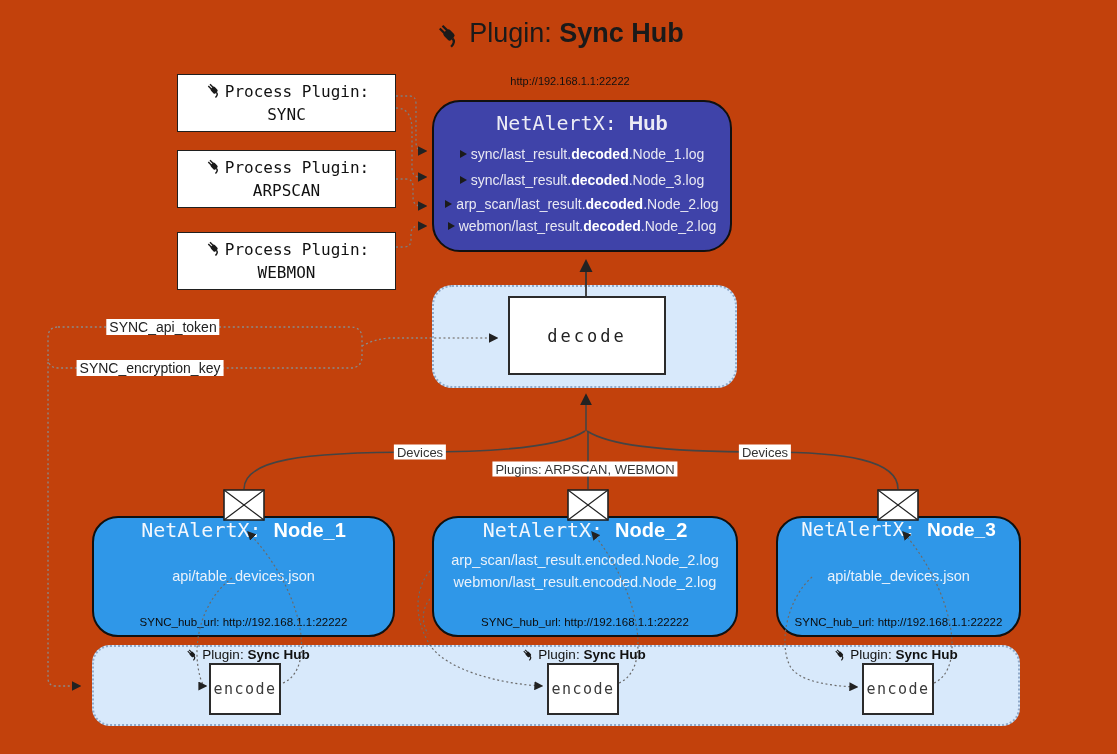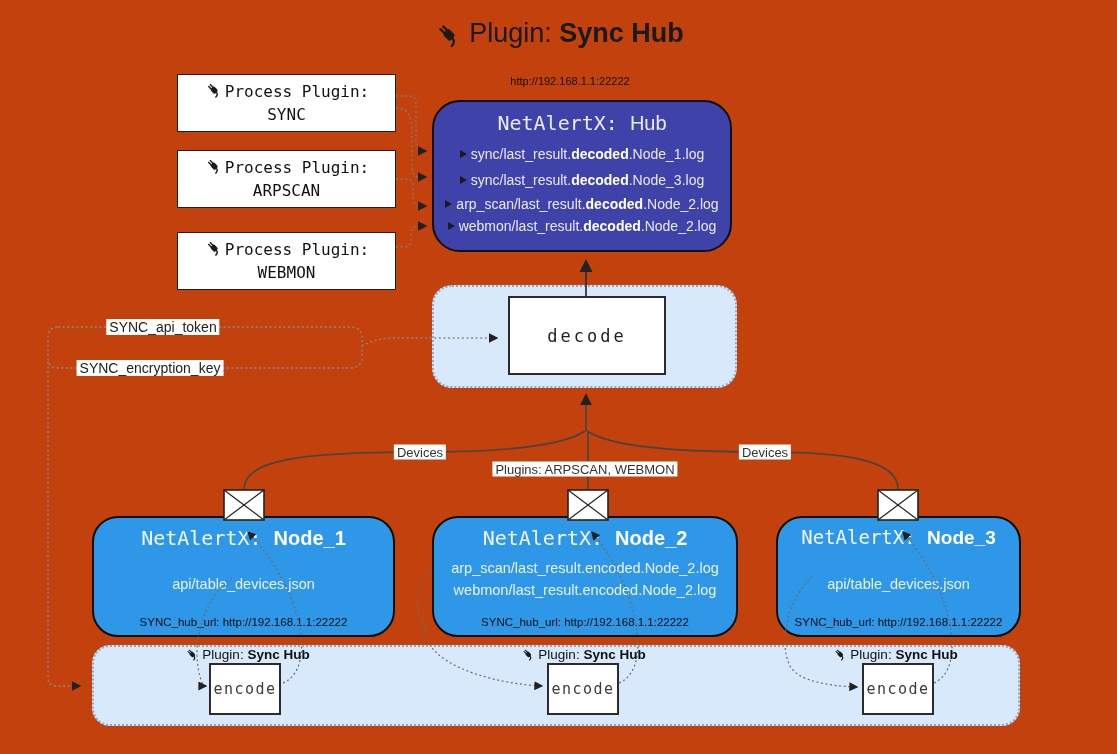--- a/index.html
+++ b/index.html
@@ -17,21 +17,21 @@
   .pbox { left:177px; width:219px; height:58px; background:#fff; border:1.6px solid #1f1f1f;
           font-family:"DejaVu Sans Mono", monospace; font-size:16px; color:#111;
           display:flex; flex-direction:column; align-items:center; justify-content:center; line-height:1.45; }
   .pbox .row { display:flex; align-items:flex-start; gap:2px; }
 
   
   .hub-url { left:420px; top:75px; width:300px; text-align:center; font-size:11px; color:#111; }
   .hub { left:432px; top:100px; width:300px; height:152px; background:#3F43A9; border:2px solid #101010;
          border-radius:28px; color:#ECECF5; padding-top:9px; }
   .hub-title { text-align:center; font-family:"DejaVu Sans Mono", monospace; font-size:20px; height:30px; }
-  .hub-title b { font-family:"Liberation Sans", sans-serif; font-weight:400; }
+  .hub-title b { font-family:"Liberation Sans", sans-serif; font-weight:700; }
   .hublines { display:flex; flex-direction:column; }
   .hubline { display:flex; align-items:center; justify-content:center; font-size:14px; height:26px; color:#E9E9F3; white-space:nowrap; }
   .hubline.tight { height:22px; }
   .hubline b { font-weight:700; color:#fff; }
   .tri { width:0; height:0; border-top:4.5px solid transparent; border-bottom:4.5px solid transparent;
          border-left:7px solid #1b1b1b; margin-right:4px; flex:0 0 auto; }
 
   
   .panel { background:#D8E9FB; border:2px dotted #8FA9C9; border-radius:20px; }
   .decode-panel { left:432px; top:285px; width:305px; height:103px; }
@@ -40,21 +40,21 @@
   .decode-box { left:508px; top:296px; width:158px; height:79px; font-size:17px; letter-spacing:3px; }
   .encode-box { width:72px; height:52px; font-size:15px; letter-spacing:1.5px; color:#3a3a3a; }
 
   
   .linelabel { background:#fff; padding:0 3px; white-space:nowrap; transform:translate(-50%,-50%); z-index:6; }
   .secret { font-size:14px; color:#222; }
   .edgelbl { font-size:13px; color:#333; }
 
   
   .node { background:#2F97E8; border:2px solid #101010; border-radius:26px; top:516px; height:121px;
-          color:#F2F7FD; padding-top:8px; }
+          color:#F2F7FD; padding-top:0; }
   .node-title { text-align:center; font-family:"DejaVu Sans Mono", monospace; font-size:20px; height:28px; white-space:nowrap; }
   .node-title b { font-family:"Liberation Sans", sans-serif; font-weight:700; color:#fff; }
   .node-line { text-align:center; font-size:14.5px; color:#EAF2FB; white-space:nowrap; }
   .node1-line, .node3-line { margin-top:22px; }
   .node2-line { margin-top:6px; }
   .huburl-line { position:absolute; left:0; bottom:7px; width:100%; text-align:center; font-size:11.5px; color:#0c0c0c; }
 
   
   .band { left:92px; top:645px; width:928px; height:81px; border-radius:18px; }
   .enc-label { font-size:13.5px; color:#111; display:flex; align-items:center; gap:3px; z-index:6; }

